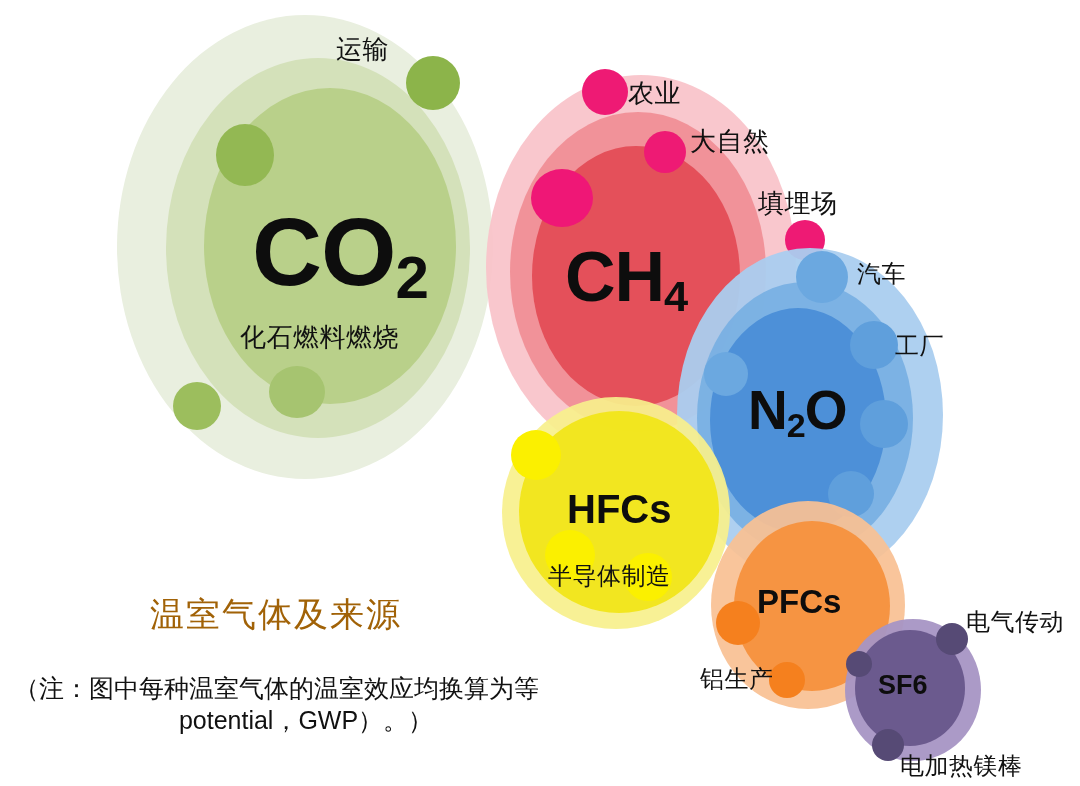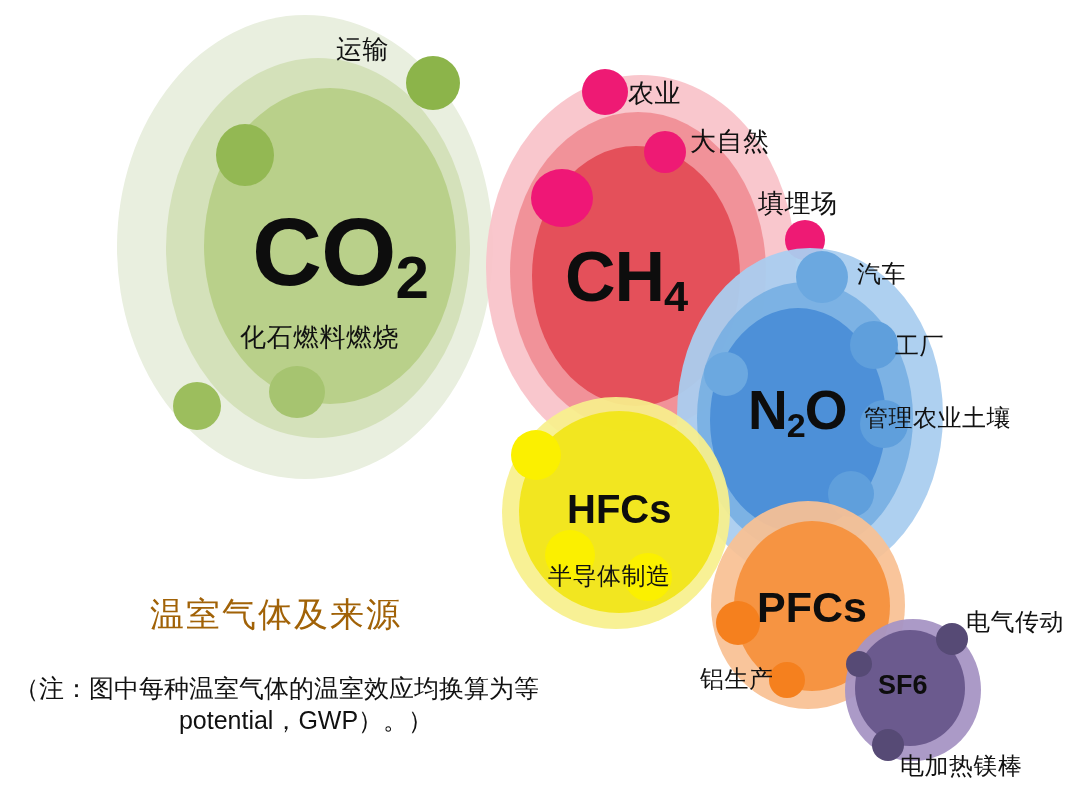--- a/index.html
+++ b/index.html
@@ -130,40 +130,39 @@
   <div class="gas-name" style="left:565px;top:237px;font-size:70px;">
     <span>CH</span><sub>4</sub>
   </div>
 
   <div class="gas-name" style="left:748px;top:378px;font-size:55px;">
     <span>N</span><sub>2</sub><span>O</span>
   </div>
 
   <div class="gas-name" style="left:567px;top:487px;font-size:40px;letter-spacing:0px;">HFCs</div>
 
-  <div class="gas-name" style="left:757px;top:583px;font-size:43px;letter-spacing:0px;">PFCs</div>
+  <div class="gas-name" style="left:757px;top:583px;font-size:33px;letter-spacing:0px;">PFCs</div>
 
   <div class="gas-name" style="left:878px;top:670px;font-size:27px;letter-spacing:0px;">SF6</div>
 
   <div class="lbl src-lbl" style="left:336px;top:32px;">运输</div>
 
   <div class="lbl src-lbl" style="left:240px;top:320px;">化石燃料燃烧</div>
 
 
   <div class="lbl src-lbl" style="left:628px;top:76px;">农业</div>
 
   <div class="lbl src-lbl" style="left:690px;top:124px;">大自然</div>
 
   <div class="lbl src-lbl" style="left:758px;top:186px;">填埋场</div>
 
   <div class="lbl src-lbl sm" style="left:857px;top:258px;">汽车</div>
 
   <div class="lbl src-lbl sm" style="left:895px;top:330px;">工厂</div>
 
-  <div class="lbl src-lbl sm" style="left:864px;top:402px;">管理农业土壤</div>
 
   <div class="lbl src-lbl sm" style="left:548px;top:560px;">半导体制造</div>
 
   <div class="lbl src-lbl sm" style="left:700px;top:663px;">铝生产</div>
 
   <div class="lbl src-lbl sm" style="left:966px;top:606px;">电气传动</div>
 
   <div class="lbl src-lbl sm" style="left:900px;top:750px;">电加热镁棒</div>
 
   <div id="title">温室气体及来源</div>

